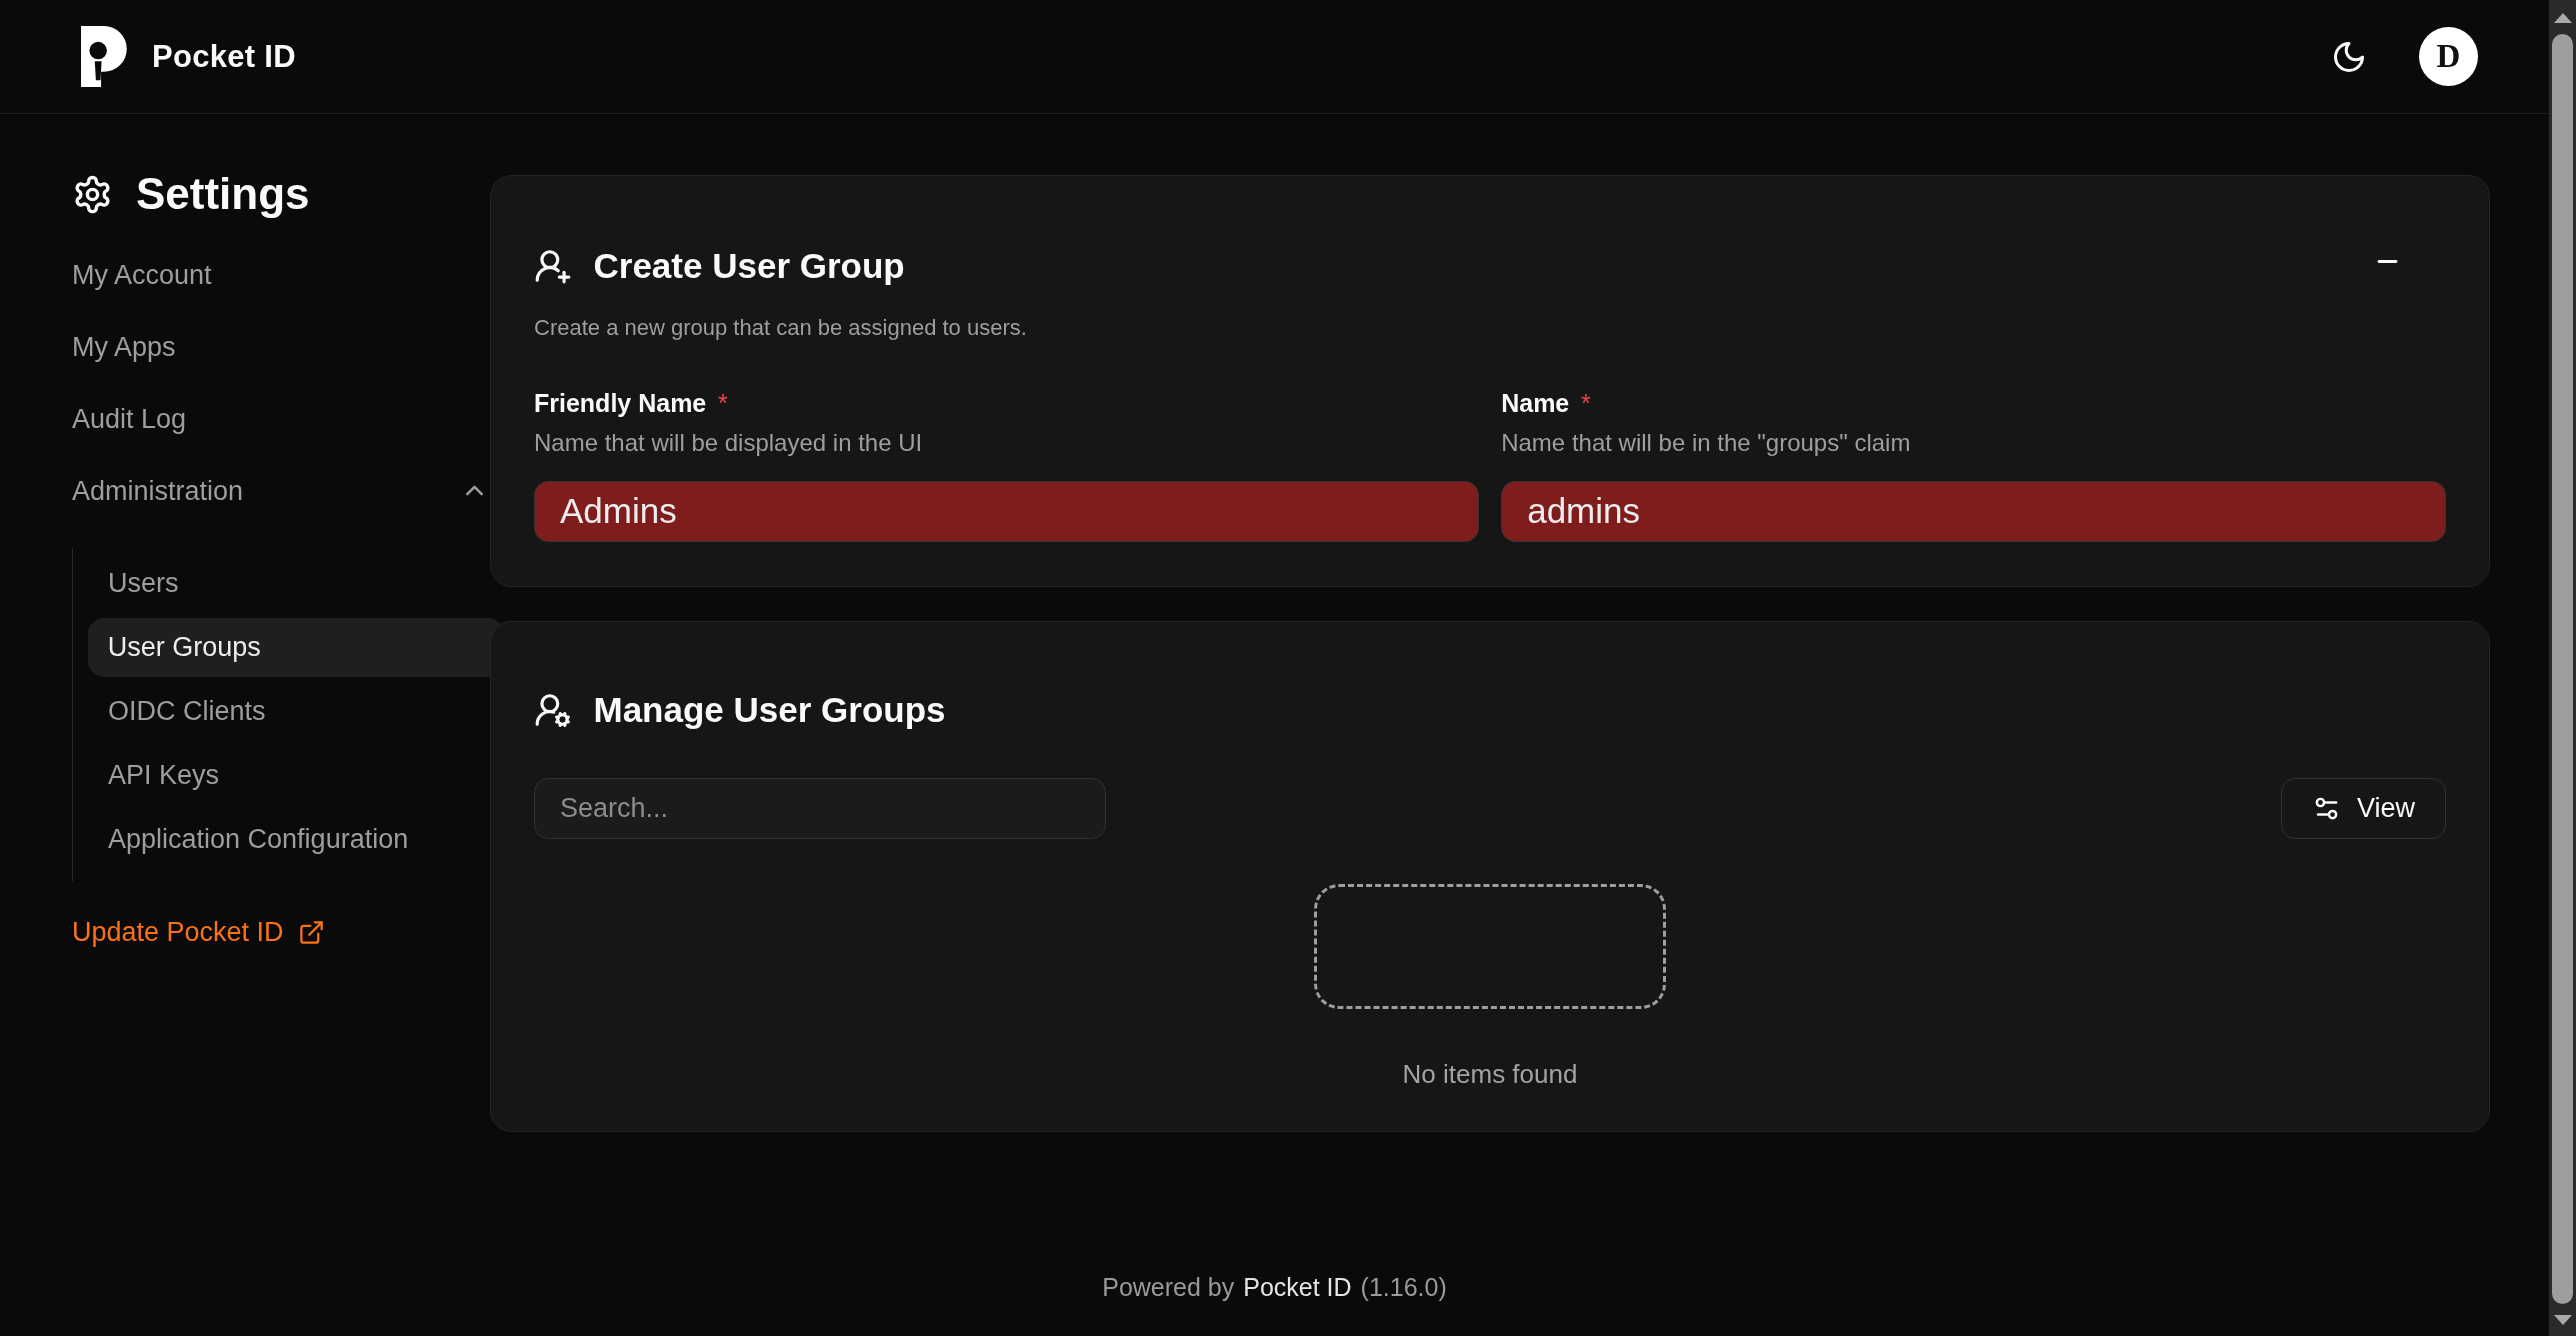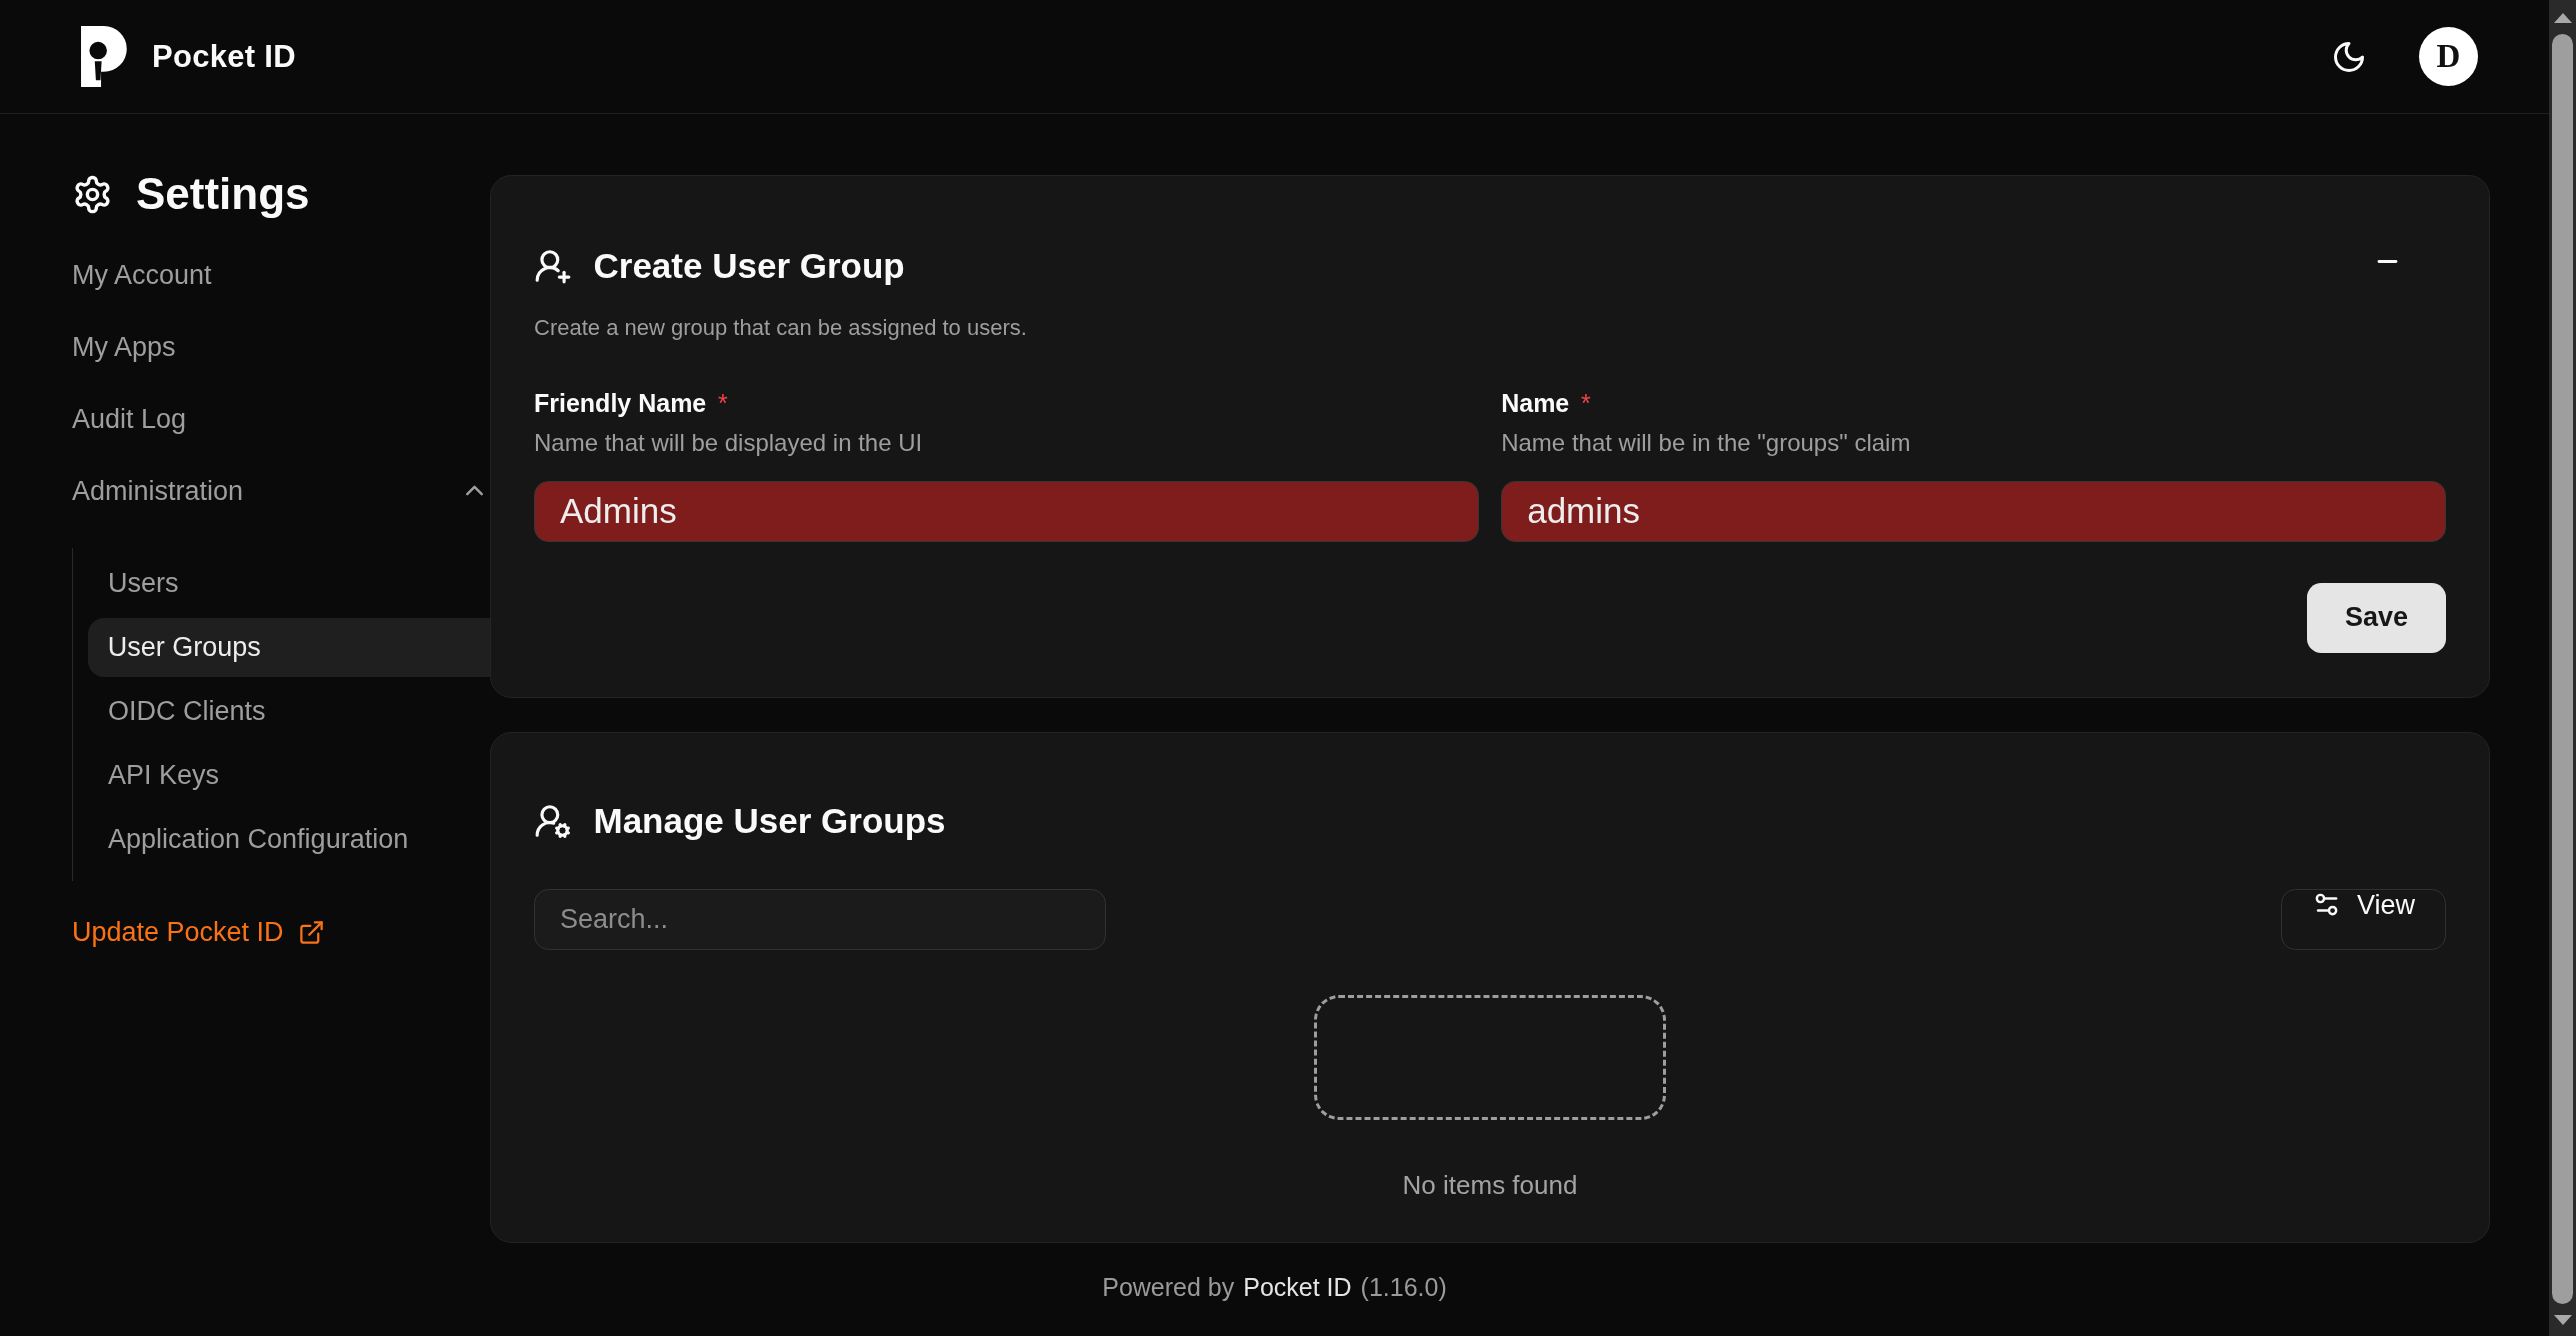--- a/index.html
+++ b/index.html
@@ -89,21 +89,21 @@
   }
 
   .search-row { display:flex; justify-content:space-between; align-items:center; margin-top:48px; }
   .search-input {
     width:572px; height:61px; background:#1b1b1b; border:1.8px solid #323232; border-radius:14.3px;
     color:#ededed; font-size:27px; padding:0 25px; outline:none;
     font-family:"Liberation Sans","DejaVu Sans",sans-serif;
   }
   .search-input::placeholder { color:#8d8d8d; }
   .view-btn {
-    display:flex; gap:16px; height:61px; padding:0 30px;
+    display:flex; align-items:center; gap:16px; height:61px; padding:0 30px;
     background:transparent; border:1.8px solid #313131; border-radius:14.3px;
     color:#fafafa; font-size:27px; cursor:pointer;
     font-family:"Liberation Sans","DejaVu Sans",sans-serif;
   }
   .view-btn svg { stroke:#fafafa; }
 
   .empty-wrap { display:flex; flex-direction:column; align-items:center; margin-top:45px; }
   .empty-box { width:352px; height:125px; border:3.6px dashed #9e9e9e; border-radius:25px; }
   .empty-text { margin-top:50px; color:#a3a3a3; font-size:26px; }
 
@@ -256,23 +256,20 @@
         <div class="form-field">
           <div class="field-label">
             <span>Name</span>
             <span class="required">*</span>
           </div>
           <div class="field-help">Name that will be in the "groups" claim</div>
           <input class="text-input" type="text" value="admins" style="">
         </div>
       </div>
 
-      <div class="save-row">
-        <button class="save-btn">Save</button>
-      </div>
     </section>
 
     <section class="card card-manage">
       <h2 class="card-title">
         <span style="display:flex;">
           <svg width="38" height="38" viewBox="0 0 24 24" fill="none" stroke-width="2" stroke-linecap="round" stroke-linejoin="round">
             <path d="M2 21a8 8 0 0 1 10.434-7.62"></path>
               <circle cx="10" cy="8" r="5"></circle>
             <circle cx="18" cy="18" r="3"></circle>
             <path d="m19.5 14.3-.4.9"></path>

